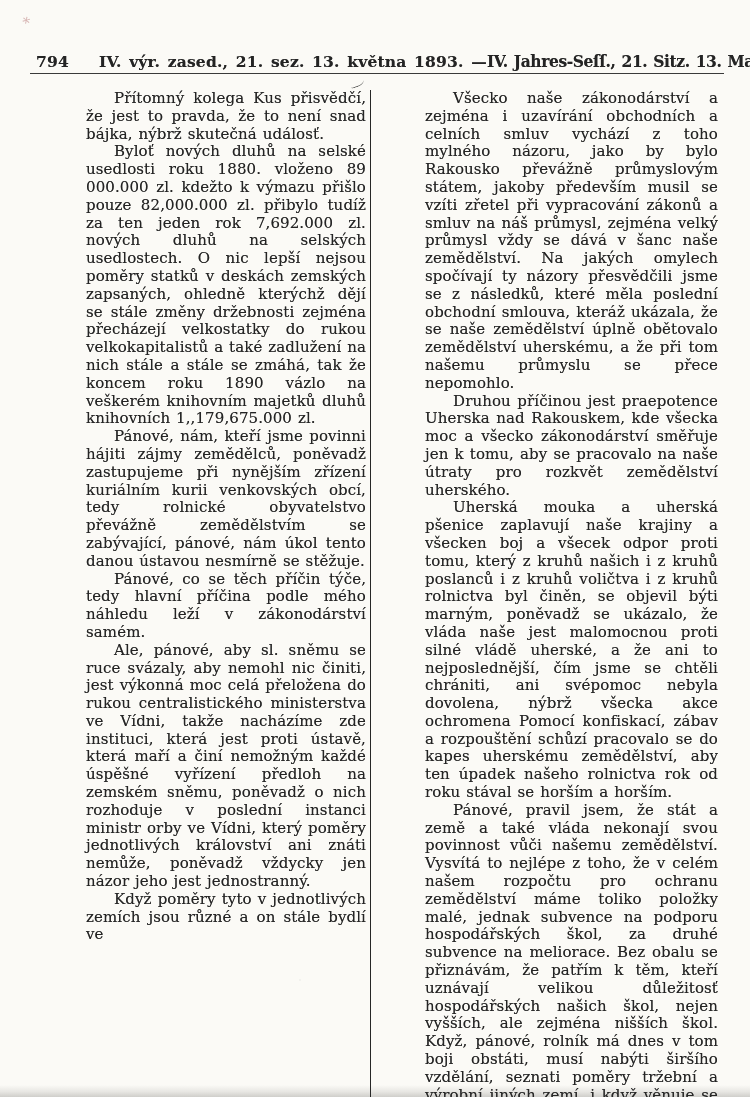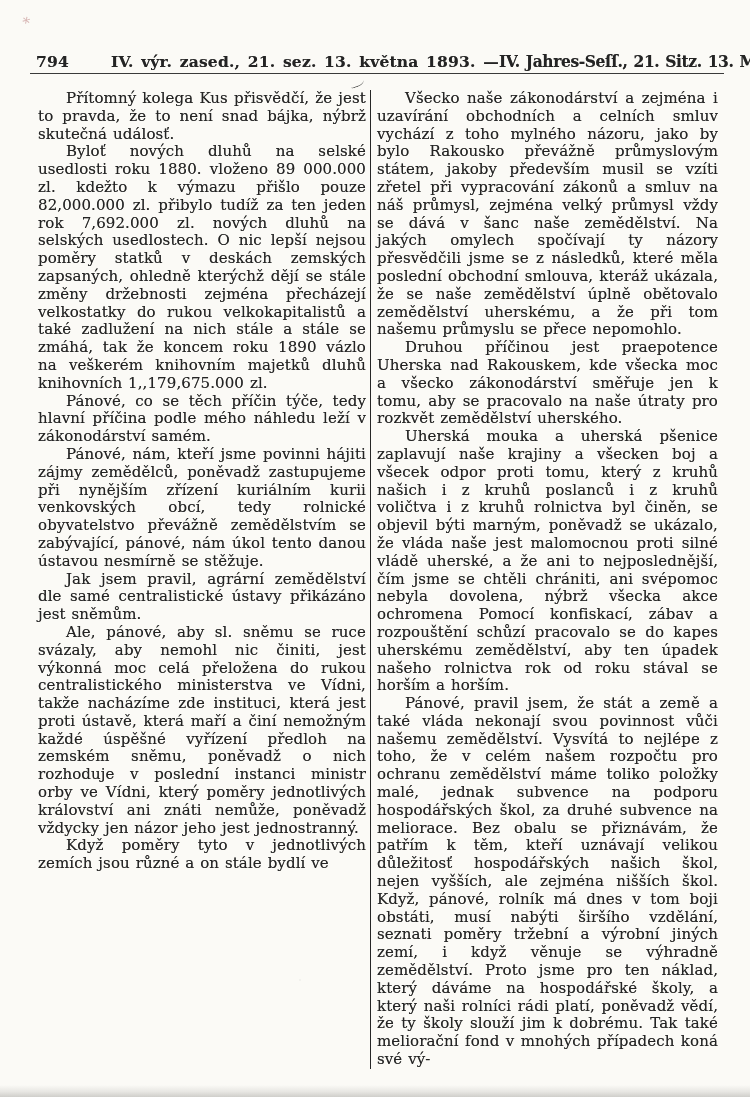--- a/index.html
+++ b/index.html
@@ -32,21 +32,21 @@
     user-select: none;
   }
   
   .header {
     position: absolute;
     left: 36px;
     right: 28px;
     top: 52px;
     display: flex;
     align-items: center;
-    gap: 42px;
+    gap: 30px;
     font-size: 15.5px;
     font-weight: bold;
     letter-spacing: 0.2px;
     word-spacing: 2px;
     white-space: nowrap;
     text-shadow: 0 0 0.4px rgba(0,0,0,0.45);
   }
   .header-title { flex: 1; display: flex; justify-content: space-between; align-items: baseline; }
   .fraktur {
     font-family: "DejaVu Serif", serif;
@@ -87,21 +87,21 @@
     font-size: 15px;
     line-height: 17.8px;
     text-align: justify;
     word-spacing: 1px;
     letter-spacing: 0.1px;
     text-shadow: 0 0 0.4px rgba(20,20,20,0.5);
   }
   .col.left  { width: 328px; }
   .col.right { flex: 1; }
   .col p { margin: 0; }
-  .col p.indent { text-indent: 28px; }
+  .col p.indent { text-indent: 28px; margin-left: 48px; }
   .divider {
     width: 0;
     border-left: 1.7px solid #262626;
     margin: 0 6px 0 4px;
     min-height: 976px;
   }
   
   .bottom-shadow {
     position: absolute;
     left: 0; right: 0; bottom: 0;
@@ -129,23 +129,22 @@
   </div>
 
   <div class="header-rule"></div>
   <div class="ink-tick"></div>
 
   <div class="columns">
 
     <div class="col left">
       <p class="indent">Přítomný kolega Kus přisvědčí, že jest to pravda, že to není snad bájka, nýbrž skutečná událosť.</p>
       <p class="indent">Byloť nových dluhů na selské usedlosti roku 1880. vloženo 89 000.000 zl. kdežto k výmazu přišlo pouze 82,000.000 zl. přibylo tudíž za ten jeden rok 7,692.000 zl. nových dluhů na selských usedlostech. O nic lepší nejsou poměry statků v deskách zemských zapsaných, ohledně kterýchž dějí se stále změny držebnosti zejména přecházejí velkostatky do rukou velkokapitalistů a také zadlužení na nich stále a stále se zmáhá, tak že koncem roku 1890 vázlo na veškerém knihovním majetků dluhů knihovních 1,,179,675.000 zl.</p>
+      <p class="indent">Pánové, nám, kteří jsme povinni hájiti zájmy zemědělců, poněvadž zastupujeme při nynějším zřízení kuriálním kurii venkovských obcí, tedy rolnické obyvatelstvo převážně zemědělstvím se zabývající, pánové, nám úkol tento danou ústavou nesmírně se stěžuje.</p>
       <p class="indent">Pánové, co se těch příčin týče, tedy hlavní příčina podle mého náhledu leží v zákonodárství samém.</p>
-      <p class="indent">Pánové, nám, kteří jsme povinni hájiti zájmy zemědělců, poněvadž zastupujeme při nynějším zřízení kuriálním kurii venkovských obcí, tedy rolnické obyvatelstvo převážně zemědělstvím se zabývající, pánové, nám úkol tento danou ústavou nesmírně se stěžuje.</p>
-      <p class="indent">Jak jsem pravil, agrární zemědělství dle samé centralistické ústavy přikázáno jest sněmům.</p>
       <p class="indent">Ale, pánové, aby sl. sněmu se ruce svázaly, aby nemohl nic činiti, jest výkonná moc celá přeložena do rukou centralistického ministerstva ve Vídni, takže nacházíme zde instituci, která jest proti ústavě, která maří a činí nemožným každé úspěšné vyřízení předloh na zemském sněmu, poněvadž o nich rozhoduje v poslední instanci ministr orby ve Vídni, který poměry jednotlivých království ani znáti nemůže, poněvadž vždycky jen názor jeho jest jednostranný.</p>
       <p class="indent">Když poměry tyto v jednotlivých zemích jsou různé a on stále bydlí ve</p>
     </div>
 
     <div class="divider"></div>
 
     <div class="col right">
       <p class="indent">Všecko naše zákonodárství a zejména i uzavírání obchodních a celních smluv vychází z toho mylného názoru, jako by bylo Rakousko převážně průmyslovým státem, jakoby především musil se vzíti zřetel při vypracování zákonů a smluv na náš průmysl, zejména velký průmysl vždy se dává v šanc naše zemědělství. Na jakých omylech spočívají ty názory přesvědčili jsme se z následků, které měla poslední obchodní smlouva, kteráž ukázala, že se naše zemědělství úplně obětovalo zemědělství uherskému, a že při tom našemu průmyslu se přece nepomohlo.</p>
       <p class="indent">Druhou příčinou jest praepotence Uherska nad Rakouskem, kde všecka moc a všecko zákonodárství směřuje jen k tomu, aby se pracovalo na naše útraty pro rozkvět zemědělství uherského.</p>
       <p class="indent">Uherská mouka a uherská pšenice zaplavují naše krajiny a všecken boj a všecek odpor proti tomu, který z kruhů našich i z kruhů poslanců i z kruhů voličtva i z kruhů rolnictva byl činěn, se objevil býti marným, poněvadž se ukázalo, že vláda naše jest malomocnou proti silné vládě uherské, a že ani to nejposlednější, čím jsme se chtěli chrániti, ani svépomoc nebyla dovolena, nýbrž všecka akce ochromena Pomocí konfiskací, zábav a rozpouštění schůzí pracovalo se do kapes uherskému zemědělství, aby ten úpadek našeho rolnictva rok od roku stával se horším a horším.</p>

